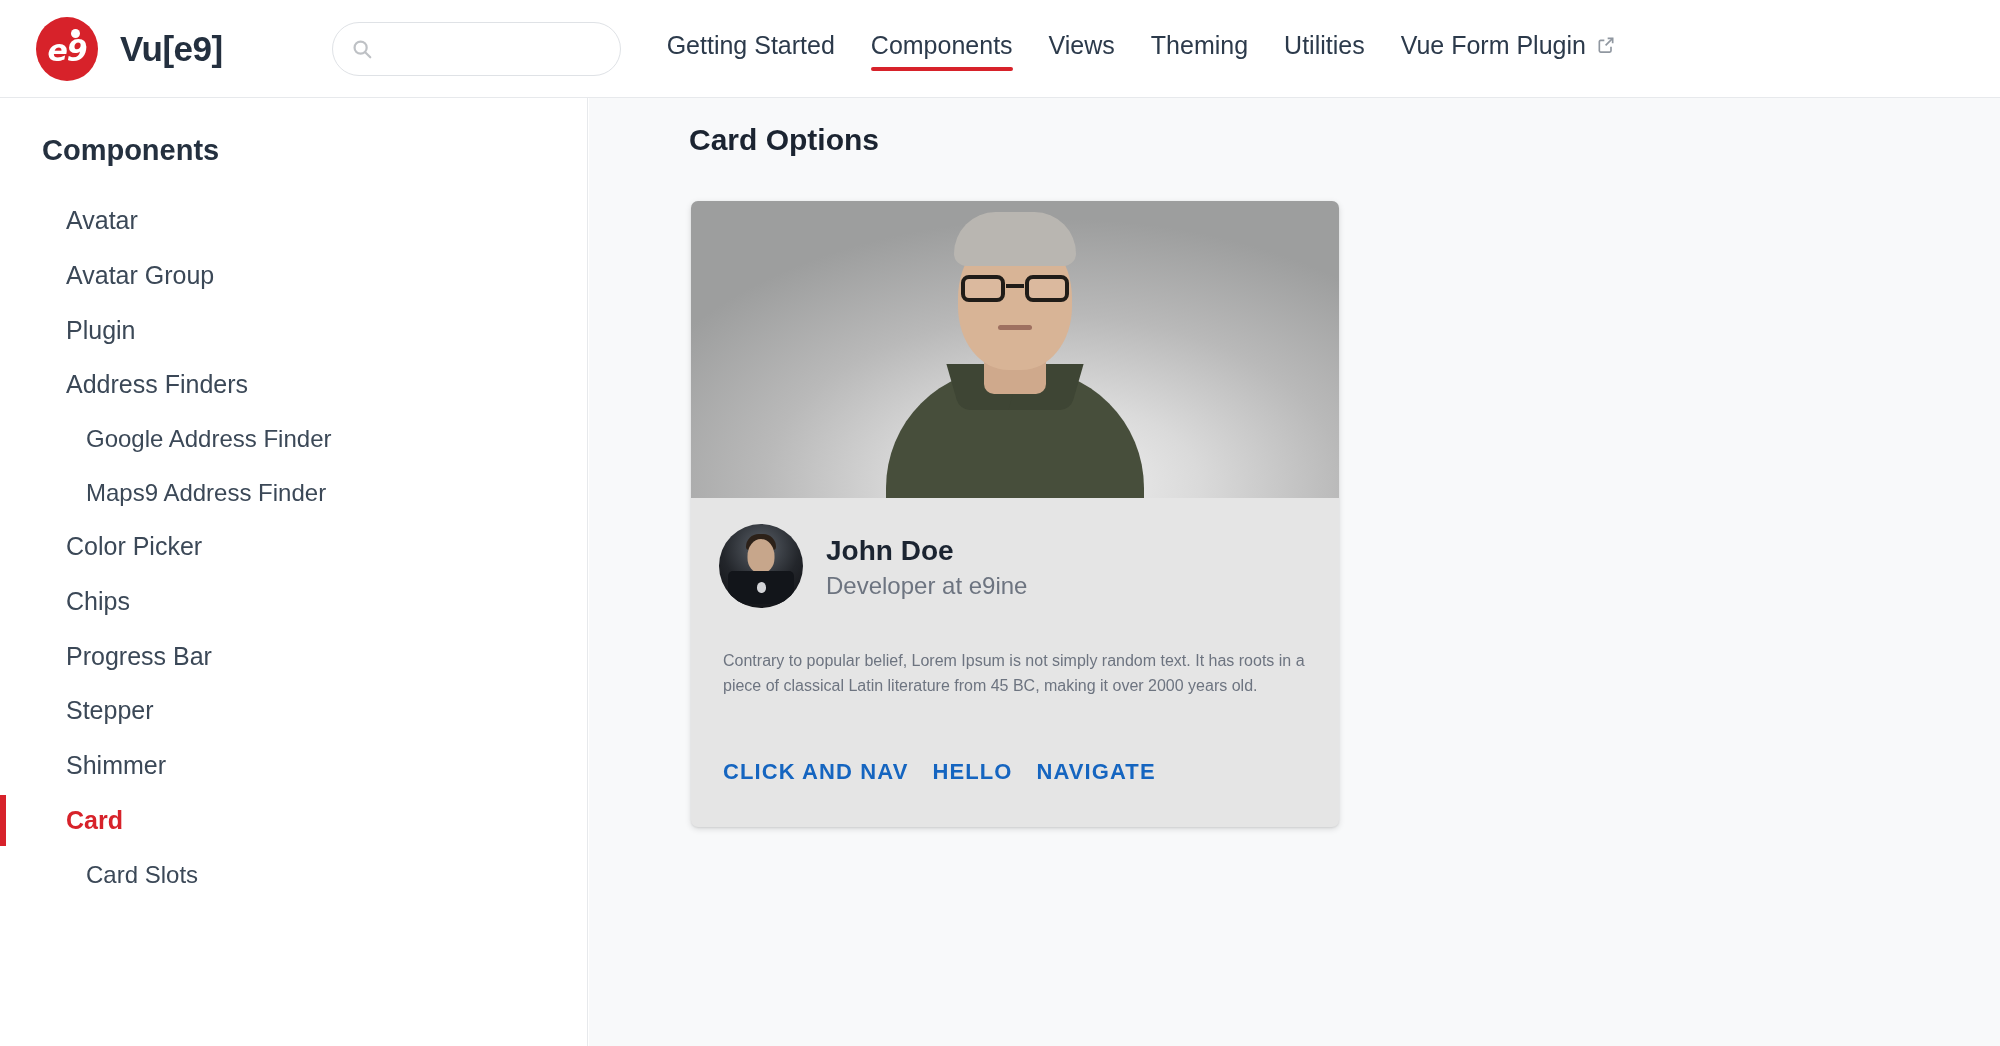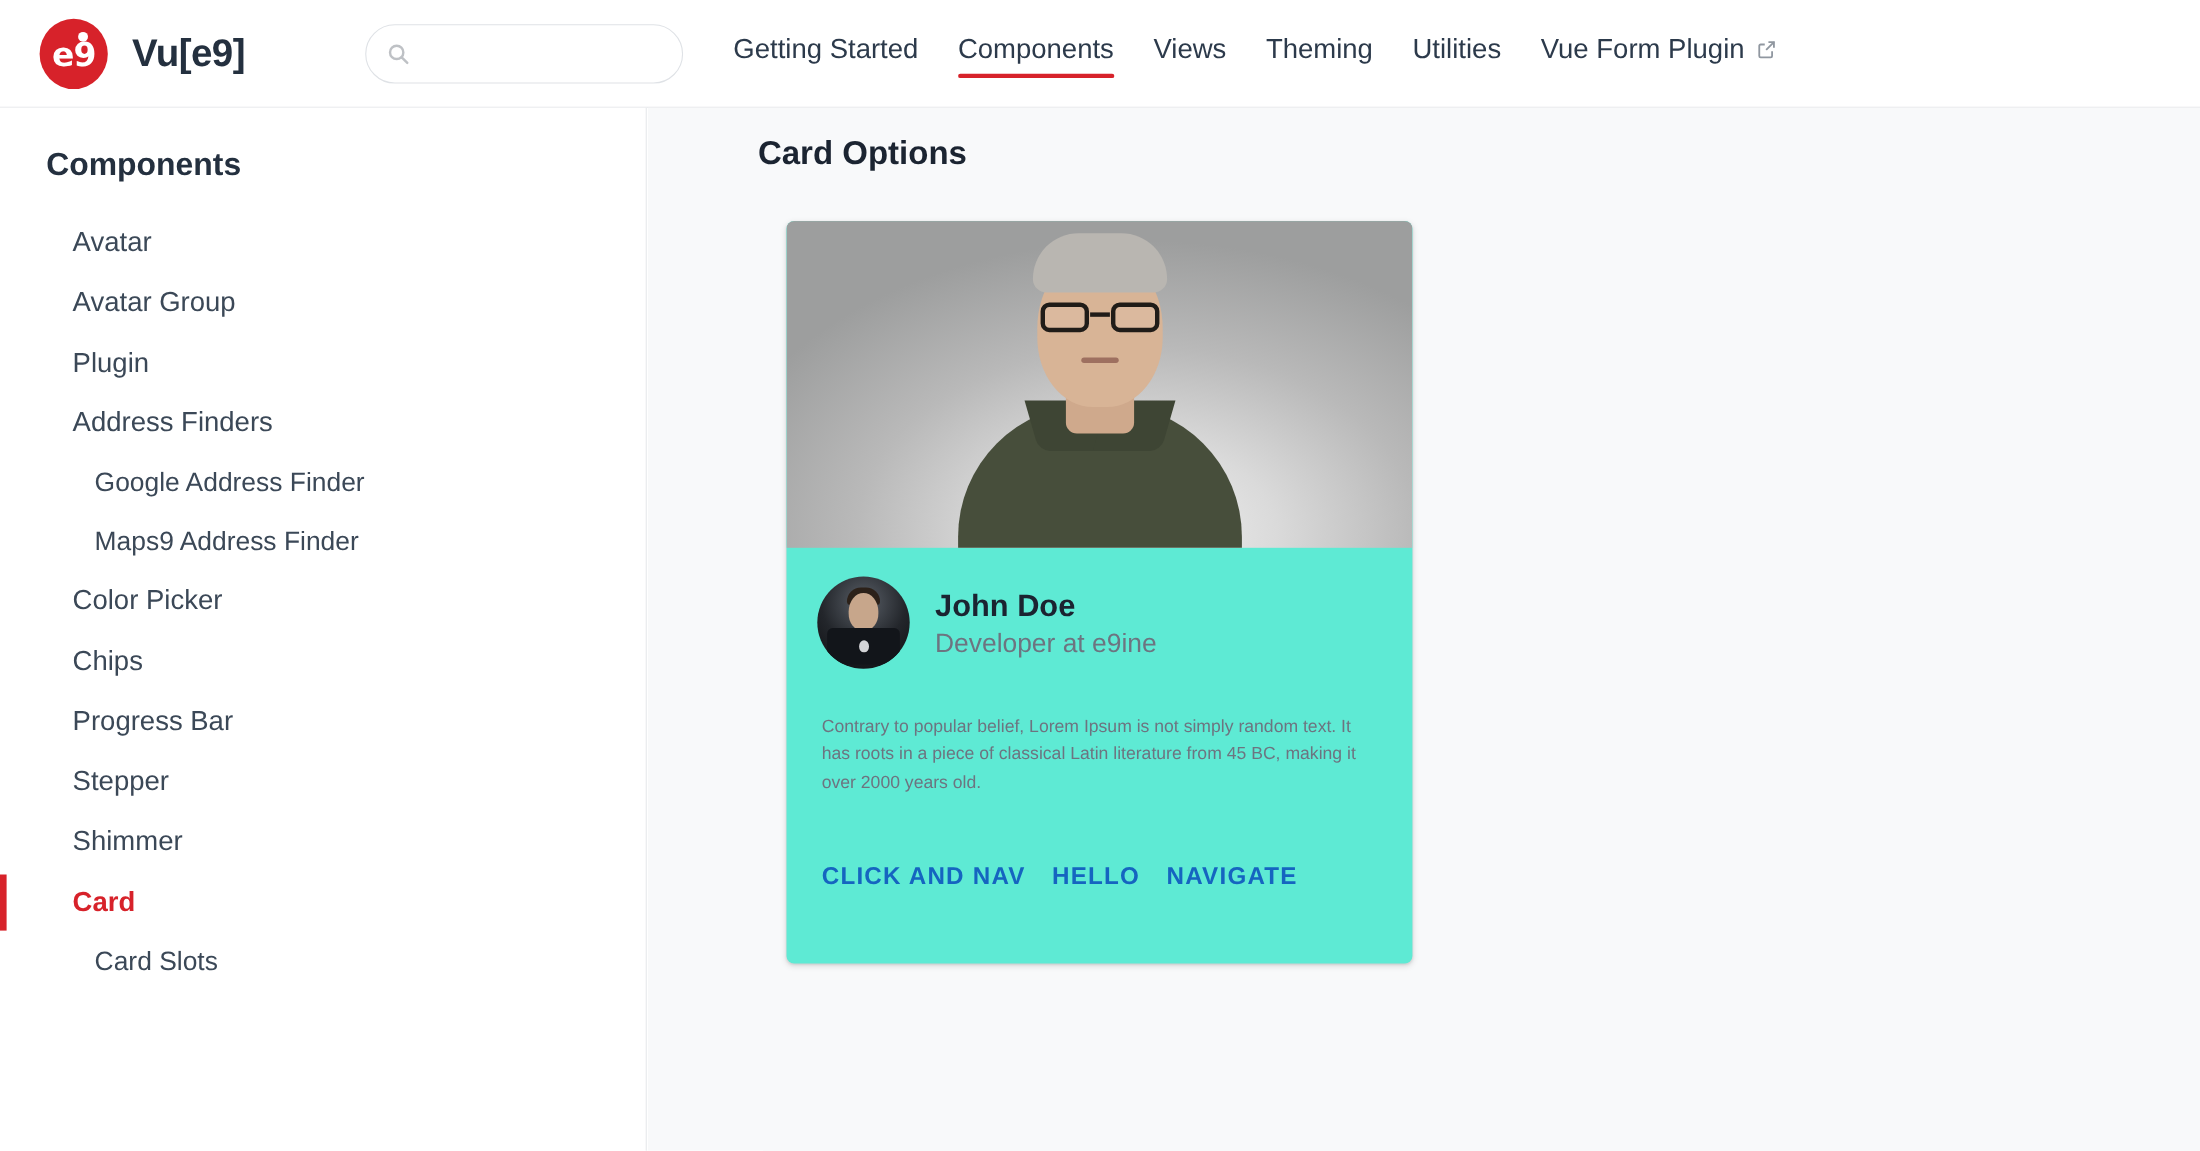--- a/index.html
+++ b/index.html
@@ -23,20 +23,21 @@
     width: 62px; height: 64px; border-radius: 50%;
     background: #d7222a;
     position: relative; flex: none;
     display: flex; align-items: center; justify-content: center;
   }
   .logo-mark .logo-txt {
     color: #ffffff; font-weight: bold; font-size: 30px;
     letter-spacing: -1px; line-height: 1;
     font-family: "DejaVu Sans", sans-serif;
     transform: translateY(2px);
+    font-style: italic;
   }
   .logo-mark .logo-dot {
     position: absolute; width: 9px; height: 9px; border-radius: 50%;
     background: #ffffff; top: 12px; right: 18px;
   }
   #brand-name {
     margin-left: 22px; font-size: 35px; font-weight: bold;
     color: #24303f; letter-spacing: -0.5px;
   }
 
@@ -101,26 +102,25 @@
     padding: 0;
   }
   #page-title {
     font-size: 30px; font-weight: bold; color: #1b2431;
     margin: 25px 0 4px 100px;
   }
 
   
   #card {
     position: absolute; left: 102px; top: 103px;
-    width: 569px;
-    background: #5eead4;
+    width: 648px;
+    background: #e5e5e5;
     border-radius: 7px;
     box-shadow: 0 2px 6px rgba(0,0,0,.13), 0 1px 2px rgba(0,0,0,.08);
     overflow: hidden;
-    margin-left: 24px;
   }
   #card-image {
     height: 297px; width: 100%;
     position: relative;
     background: radial-gradient(ellipse 70% 90% at 56% 96%, #f2f2f2 0%, #dadada 32%, #b9b9b9 64%, #9d9e9e 100%);
     overflow: hidden;
   }
   
   .fig { position: absolute; left: 50%; transform: translateX(-50%); }
   .fig-body {
@@ -190,21 +190,21 @@
   #person-name { font-size: 28px; font-weight: bold; color: #1b2431; line-height: 1.25; }
   #person-role { font-size: 24px; color: #6d7480; margin-top: 4px; }
 
   #card-text {
     margin: 40px 0 0 0; padding: 0 4px;
     font-size: 16px; line-height: 1.58; color: #6d7480;
   }
 
   #card-actions {
     display: flex; align-items: center; gap: 24px;
-    padding: 58px 0 64px 0; margin: 0 4px;
+    padding: 58px 0 40px 0; margin: 0 4px;
   }
   .card-btn {
     background: none; border: 0; cursor: pointer;
     color: #1565c0; font-weight: bold; font-size: 22px;
     letter-spacing: 1.1px; font-family: "Liberation Sans", sans-serif;
     padding: 2px 0;
   }
 </style>
 </head>
 <body>

